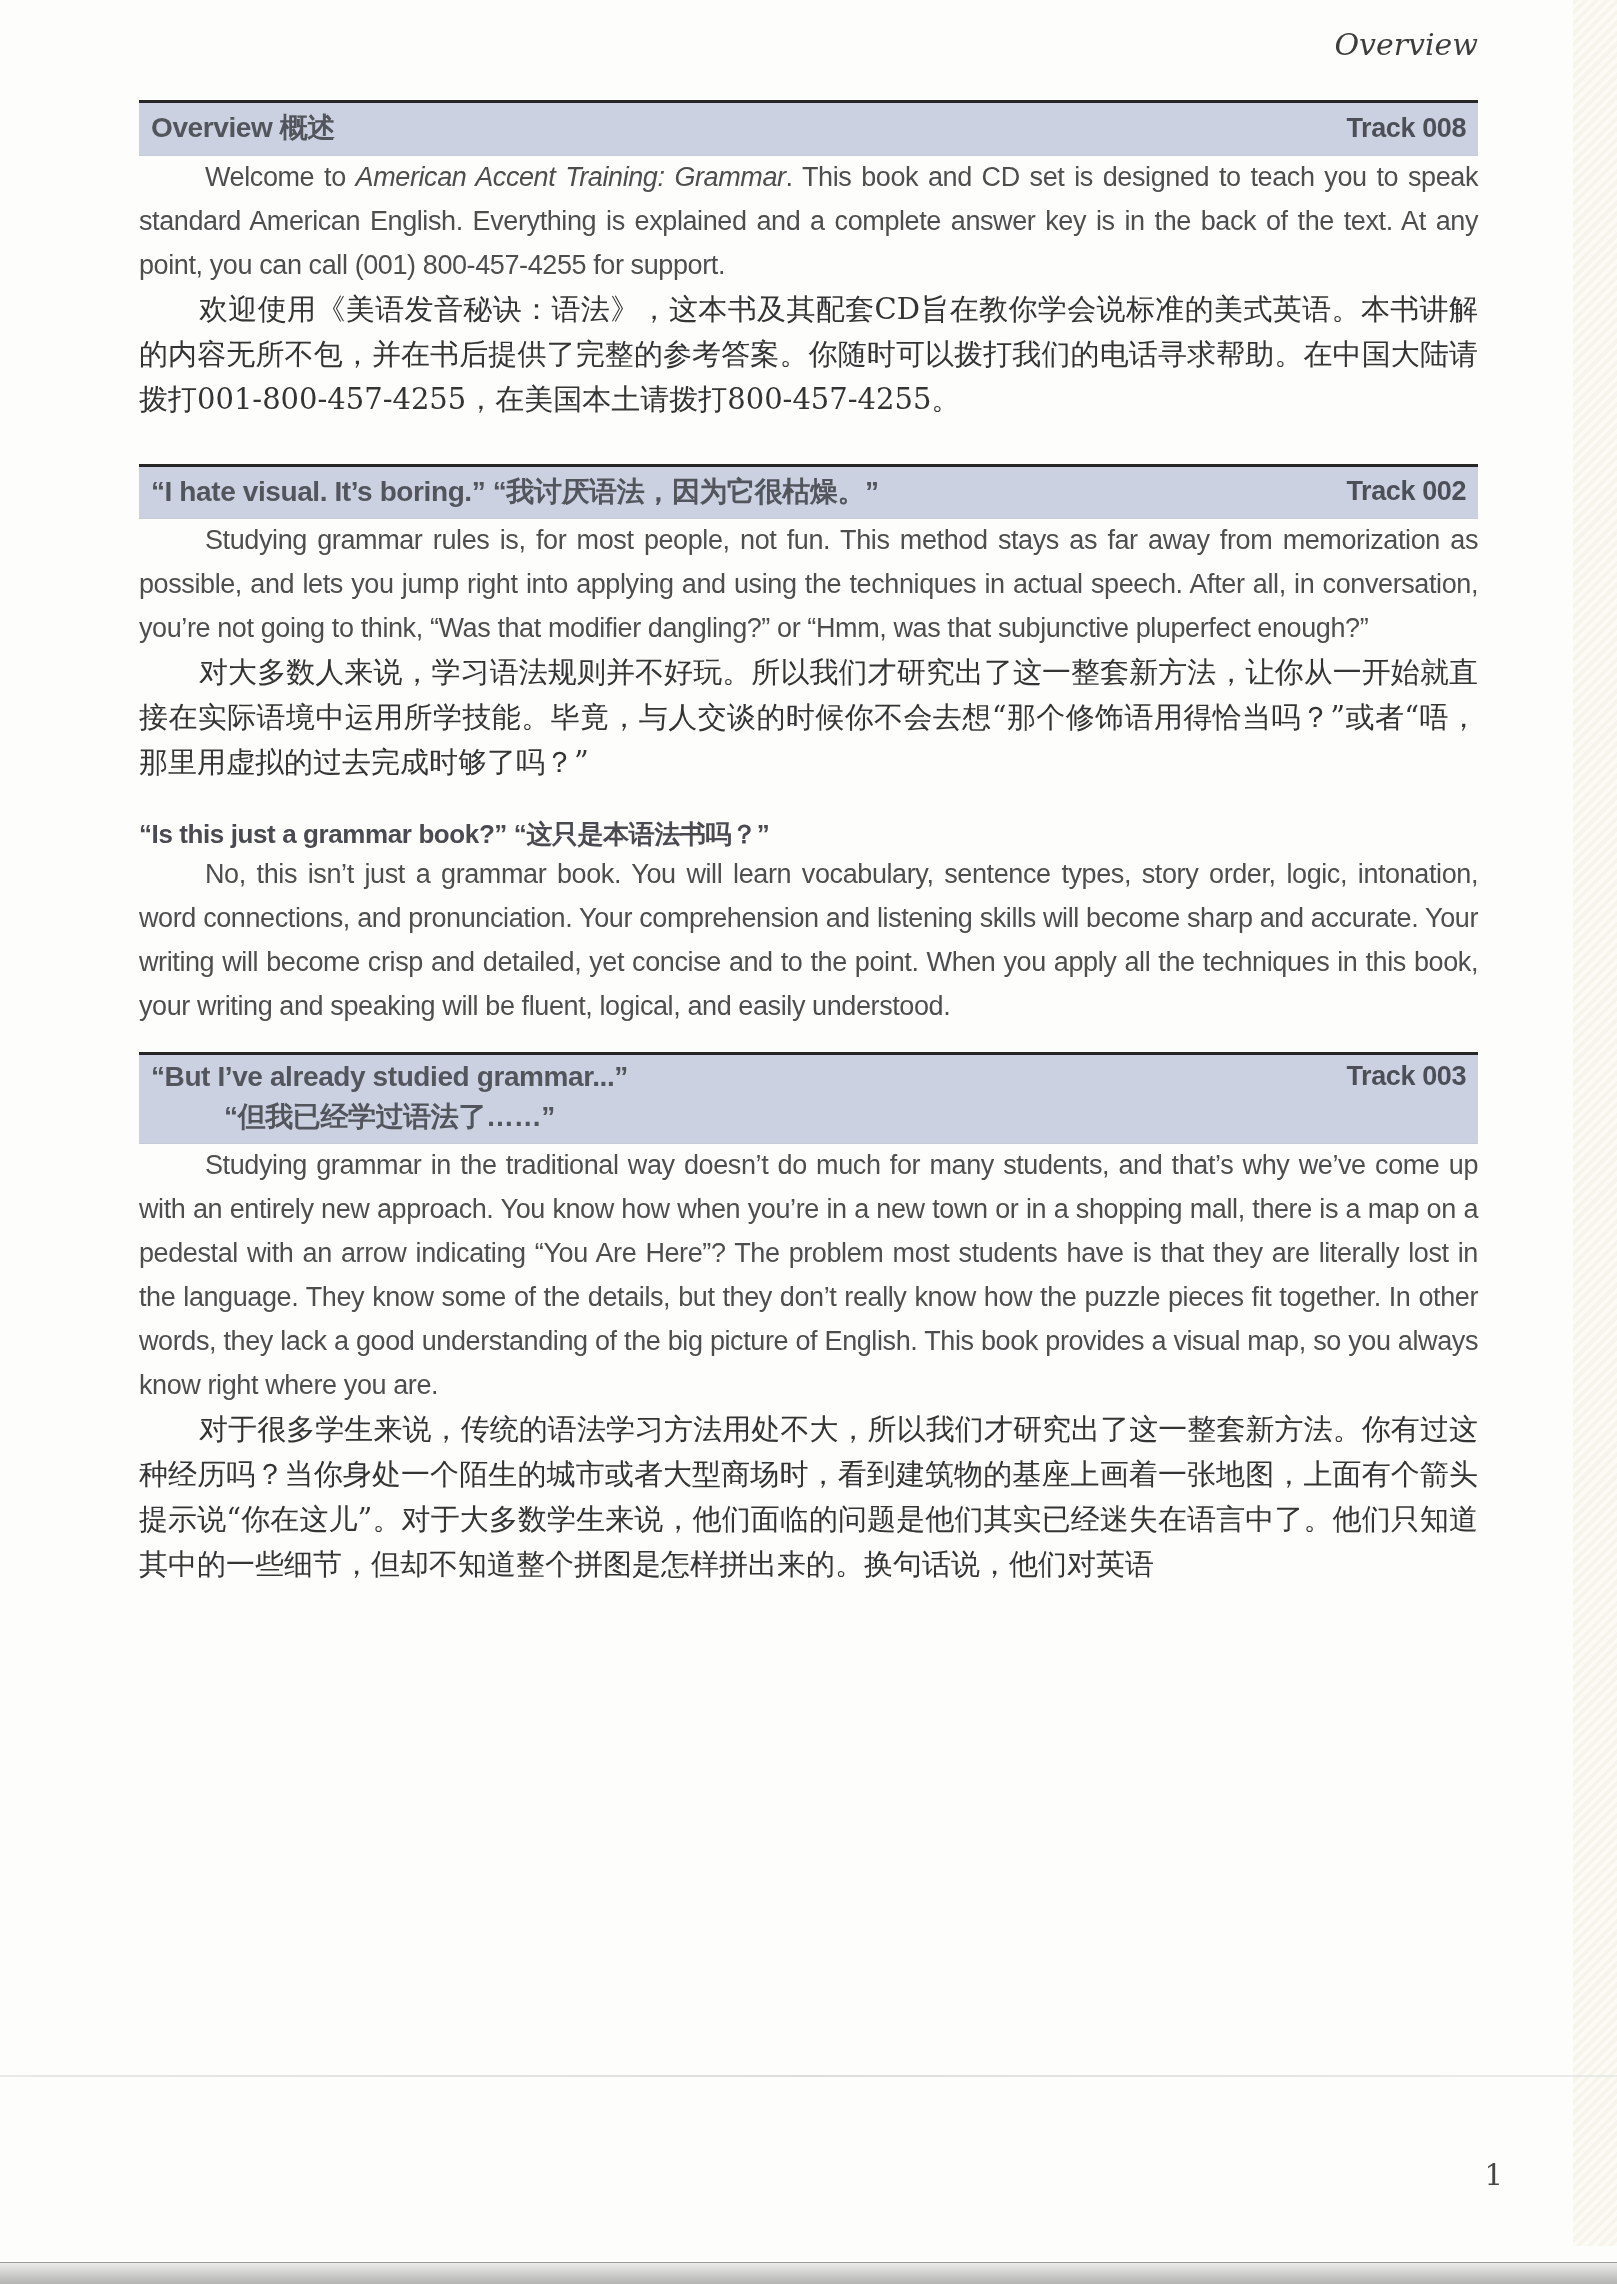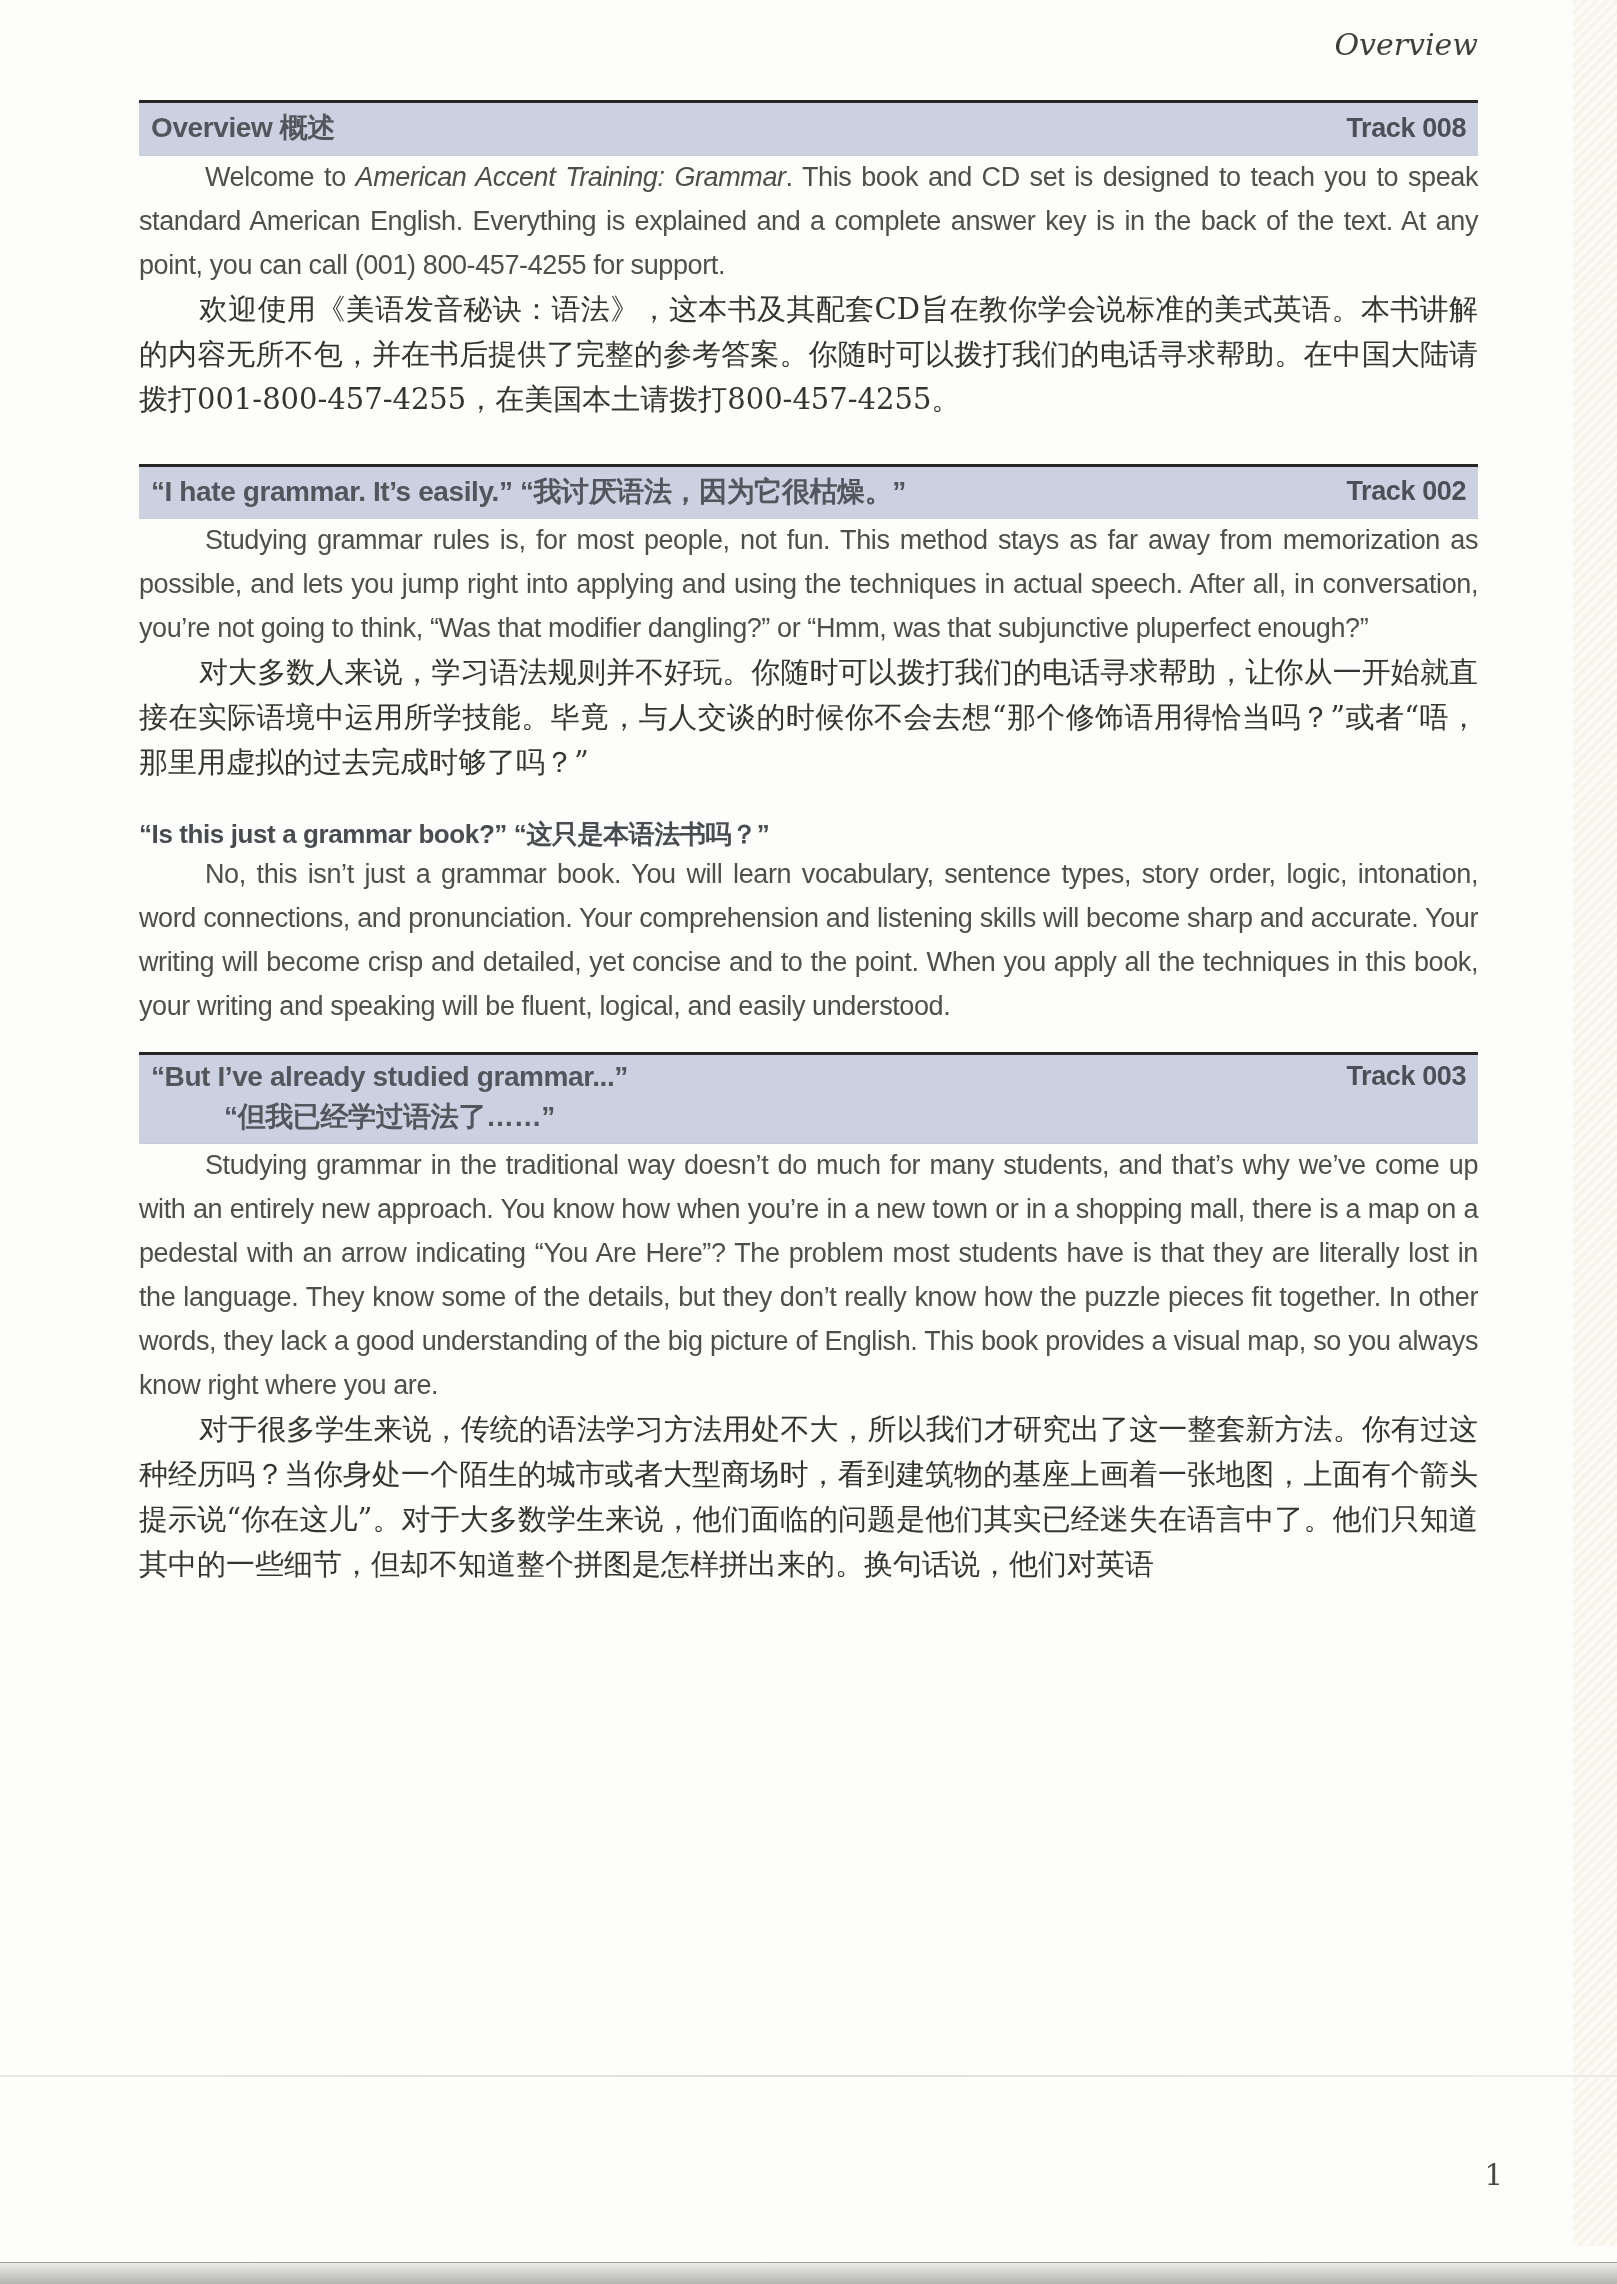--- a/index.html
+++ b/index.html
@@ -90,25 +90,25 @@
     <div class="track-bar bar1">
       <span class="bar-title">Overview 概述</span>
       <span class="bar-track">Track 008</span>
     </div>
     <p class="en p-after-bar"><span>Welcome to </span><i>American Accent Training: Grammar</i><span>. This book and CD set is designed to teach you to speak standard American English. Everything is explained and a complete answer key is in the back of the text. At any point, you can call (001) 800-457-4255 for support.</span></p>
     <p class="zh p-follow">欢迎使用《美语发音秘诀：语法》，这本书及其配套CD旨在教你学会说标准的美式英语。本书讲解的内容无所不包，并在书后提供了完整的参考答案。你随时可以拨打我们的电话寻求帮助。在中国大陆请拨打001-800-457-4255，在美国本土请拨打800-457-4255。</p>
   </section>
 
   <section>
     <div class="track-bar bar2">
-      <span class="bar-title">“I hate grammar. It’s easily.” “我讨厌语法，因为它很枯燥。”</span>
+      <span class="bar-title">“I hate visual. It’s boring.” “我讨厌语法，因为它很枯燥。”</span>
       <span class="bar-track">Track 002</span>
     </div>
     <p class="en p-after-bar">Studying grammar rules is, for most people, not fun. This method stays as far away from memorization as possible, and lets you jump right into applying and using the techniques in actual speech. After all, in conversation, you’re not going to think,  “Was that modifier dangling?” or “Hmm, was that subjunctive pluperfect enough?”</p>
-    <p class="zh p-follow">对大多数人来说，学习语法规则并不好玩。你随时可以拨打我们的电话寻求帮助，让你从一开始就直接在实际语境中运用所学技能。毕竟，与人交谈的时候你不会去想“那个修饰语用得恰当吗？”或者“唔，那里用虚拟的过去完成时够了吗？”</p>
+    <p class="zh p-follow">对大多数人来说，学习语法规则并不好玩。所以我们才研究出了这一整套新方法，让你从一开始就直接在实际语境中运用所学技能。毕竟，与人交谈的时候你不会去想“那个修饰语用得恰当吗？”或者“唔，那里用虚拟的过去完成时够了吗？”</p>
 
     <div class="subheading">“Is this just a grammar book?” “这只是本语法书吗？”</div>
     <p class="en p-after-heading">No, this isn’t just a grammar book. You will learn vocabulary, sentence types, story order, logic, intonation, word connections, and pronunciation. Your comprehension and listening skills will become sharp and accurate. Your writing will become crisp and detailed, yet concise and to the point. When you apply all the techniques in this book, your writing and speaking will be fluent, logical, and easily understood.</p>
   </section>
 
   <section>
     <div class="track-bar bar3">
       <span class="bar-title bar-title-lines">
         <span>“But I’ve already studied grammar...”</span>
         <span>“但我已经学过语法了……”</span>

